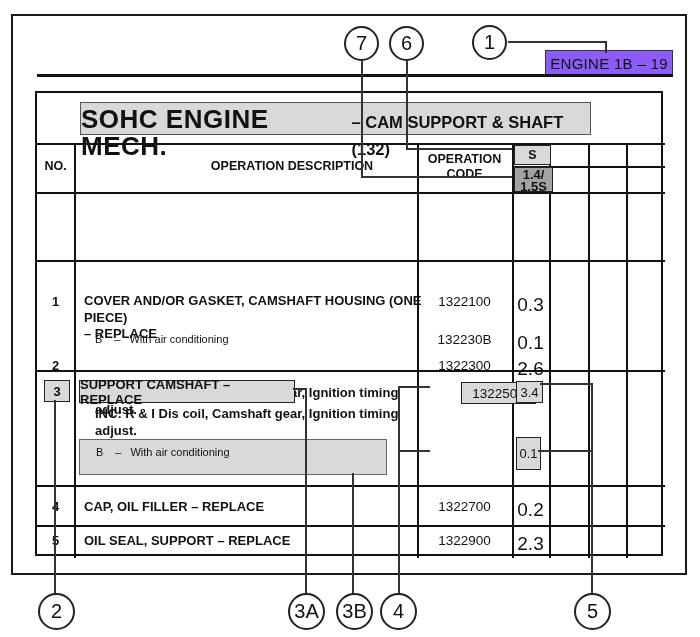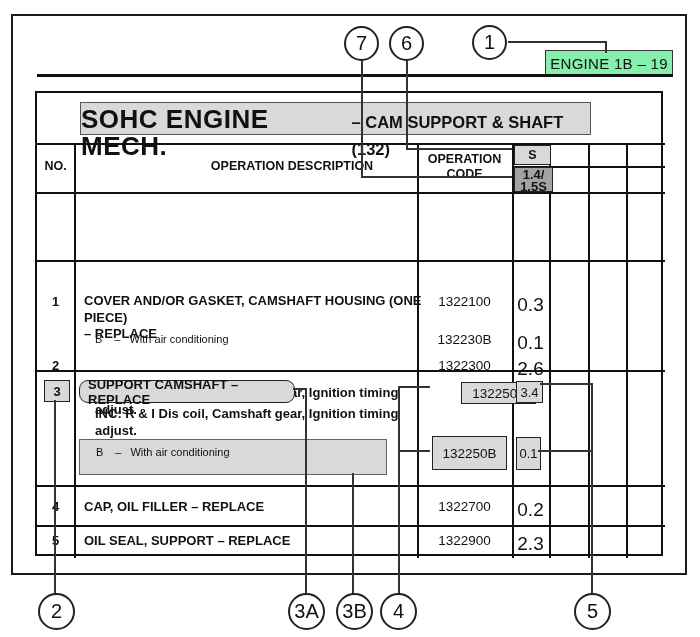--- a/index.html
+++ b/index.html
@@ -5,21 +5,21 @@
   html,body{margin:0;padding:0;background:#fff;}
   *{box-sizing:border-box;}
   #stage{
     position:relative;width:700px;height:637px;background:#fff;overflow:hidden;
     font-family:"Liberation Sans","DejaVu Sans",sans-serif;color:#111;
   }
   .abs{position:absolute;}
   
   .frame{left:11px;top:14px;width:676px;height:561px;border:2px solid #1a1a1a;}
   
-  .engine-box{left:545px;top:50px;width:128px;height:27px;background:#86efac;
+  .engine-box{left:545px;top:50px;width:128px;height:27px;background:#8b5cf6;
     border:1.5px solid #333;display:flex;align-items:center;justify-content:center;
     font-size:15px;letter-spacing:.3px;}
   .top-rule{left:37px;top:74px;width:636px;height:3px;background:#111;}
   
   .table{left:35px;top:91px;width:628px;height:465px;border:2px solid #111;background:#fff;}
   .title-box{left:43px;top:9px;width:511px;height:33px;background:#d9d9d9;border:1px solid #555;
     display:flex;align-items:baseline;justify-content:center;gap:7px;padding-top:3px;}
   .title-main{font-size:26px;font-weight:700;letter-spacing:.5px;line-height:27px;}
   .title-sub{font-size:16.5px;font-weight:700;line-height:27px;}
   
@@ -47,21 +47,21 @@
   .bline{font-size:11px;}
   .bline .b-dash{margin:0 9px 0 12px;}
   .r1-no{left:0;top:201px;} .r1-desc{left:47px;top:200px;}
   .r1-code{left:380px;top:201px;} .r1-time{left:475px;top:201px;}
   .r2-no{left:0;top:265px;} .r2-title{left:47px;top:265px;}
   .r2-inc{left:58px;top:201px;top:292px;} .r2-b{left:58px;top:240px;}
   .r2-code1{left:380px;top:265px;} .r2-code2{left:380px;top:239px;}
   .r2-time1{left:475px;top:265px;} .r2-time2{left:475px;top:239px;}
   .gray-box{background:#d9d9d9;border:1.5px solid #222;display:flex;align-items:center;}
   .r3-no-box{left:7px;top:287px;width:26px;height:22px;justify-content:center;font-weight:700;font-size:13px;}
-  .r3-title-box{left:42px;top:287px;width:216px;height:23px;padding-left:8px;font-weight:700;font-size:13px;border-radius:9px;}
+  .r3-title-box{left:42px;top:287px;width:216px;height:23px;font-weight:700;font-size:13px;}
   .r3-inc{left:58px;top:313px;}
   .r3-b-rect{left:42px;top:346px;width:308px;height:36px;background:#d9d9d9;border:1px solid #666;
     padding:6px 0 0 16px;}
   .r3-code1{left:395px;top:289px;width:75px;height:22px;justify-content:center;font-size:13.5px;margin-left:29px;}
   .r3-code2{left:395px;top:343px;width:75px;height:34px;justify-content:center;font-size:13.5px;}
   .r3-time1{left:479px;top:288px;width:27px;height:22px;justify-content:center;font-size:13px;}
   .r3-time2{left:479px;top:344px;width:25px;height:33px;justify-content:center;font-size:13px;}
   .r4-no{left:0;top:406px;} .r4-title{left:47px;top:406px;}
   .r4-code{left:380px;top:406px;} .r4-time{left:475px;top:406px;}
   .r5-no{left:0;top:440px;} .r5-title{left:47px;top:440px;}
@@ -164,21 +164,20 @@
     <div class="abs gray-box r3-no-box">3</div>
     <div class="abs gray-box r3-title-box">SUPPORT CAMSHAFT – REPLACE</div>
     <div class="abs bold13 r3-inc">
       <div>INC: R &amp; I  Dis coil, Camshaft gear, Ignition timing</div>
       <div>adjust.</div>
     </div>
     <div class="abs bline r3-b-rect">
       <span>B</span><span class="b-dash">–</span><span>With air conditioning</span>
     </div>
     <div class="abs gray-box r3-code1">1322500</div>
-    <div class="abs gray-box r3-code2">132250B</div>
     <div class="abs gray-box r3-time1">3.4</div>
     <div class="abs gray-box r3-time2">0.1</div>
 
     <div class="abs num r4-no">4</div>
     <div class="abs bold13 r4-title">CAP, OIL FILLER – REPLACE</div>
     <div class="abs code r4-code">1322700</div>
     <div class="abs time r4-time">0.2</div>
 
     <div class="abs num r5-no">5</div>
     <div class="abs bold13 r5-title">OIL SEAL, SUPPORT – REPLACE</div>

